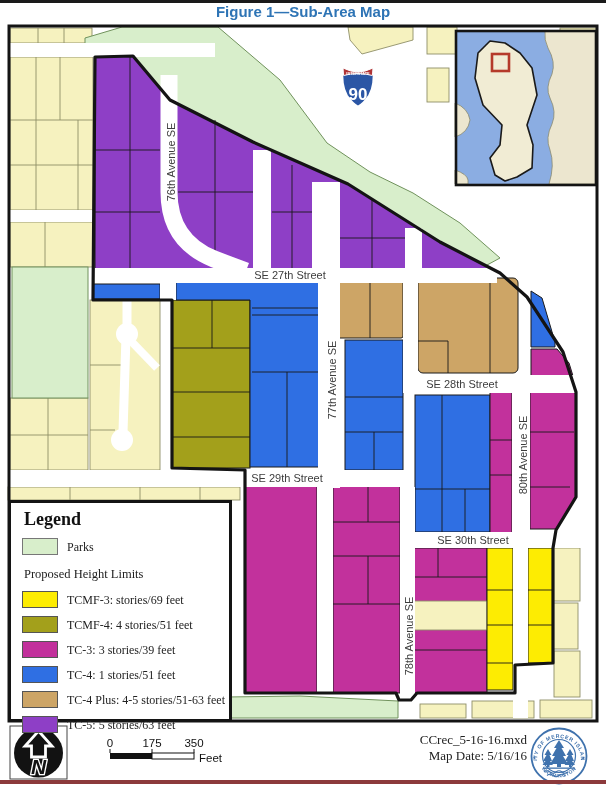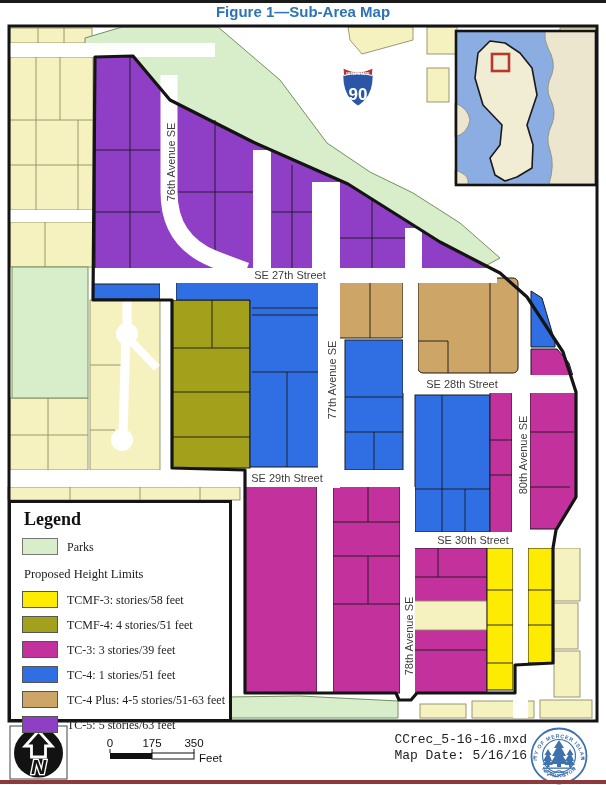--- a/index.html
+++ b/index.html
@@ -33,21 +33,21 @@
   .sw-parks{background:var(--parks);border-color:#777;}
   .sw-tcmf3{background:var(--tcmf3);}
   .sw-tcmf4{background:var(--tcmf4);}
   .sw-tc3{background:var(--tc3);}
   .sw-tc4{background:var(--tc4);}
   .sw-tc4p{background:var(--tc4plus);}
   .sw-tc5{background:var(--tc5);}
   .lg-label{font-size:12px;color:#222;}
   .lg-section{font-size:12.5px;color:#222;margin:12px 12px 9px 2px;}
   #credits{position:absolute;left:327px;top:732px;width:200px;text-align:right;
-           font-family:Liberation Mono, monospace;font-size:13px;line-height:16px;color:#222;}
+           font-family:Liberation Serif, serif;font-size:13px;line-height:16px;color:#222;}
 </style>
 </head>
 <body>
 
 <div id="page">
   <div id="topline"></div>
   <div id="title">Figure 1—Sub-Area Map</div>
 
   <svg id="map" width="606" height="785" viewBox="0 0 606 785">
 
@@ -223,21 +223,21 @@
 
   <div id="legend">
     <div class="lg-title">Legend</div>
     <div class="lg-row">
       <span class="sw sw-parks"></span>
       <span class="lg-label">Parks</span>
     </div>
     <div class="lg-section">Proposed Height Limits</div>
     <div class="lg-row">
       <span class="sw sw-tcmf3"></span>
-      <span class="lg-label">TCMF-3: stories/58 feet</span>
+      <span class="lg-label">TCMF-3: stories/69 feet</span>
     </div>
     <div class="lg-row">
       <span class="sw sw-tcmf4"></span>
       <span class="lg-label">TCMF-4: 4 stories/51 feet</span>
     </div>
     <div class="lg-row">
       <span class="sw sw-tc3"></span>
       <span class="lg-label">TC-3: 3 stories/39 feet</span>
     </div>
     <div class="lg-row">

